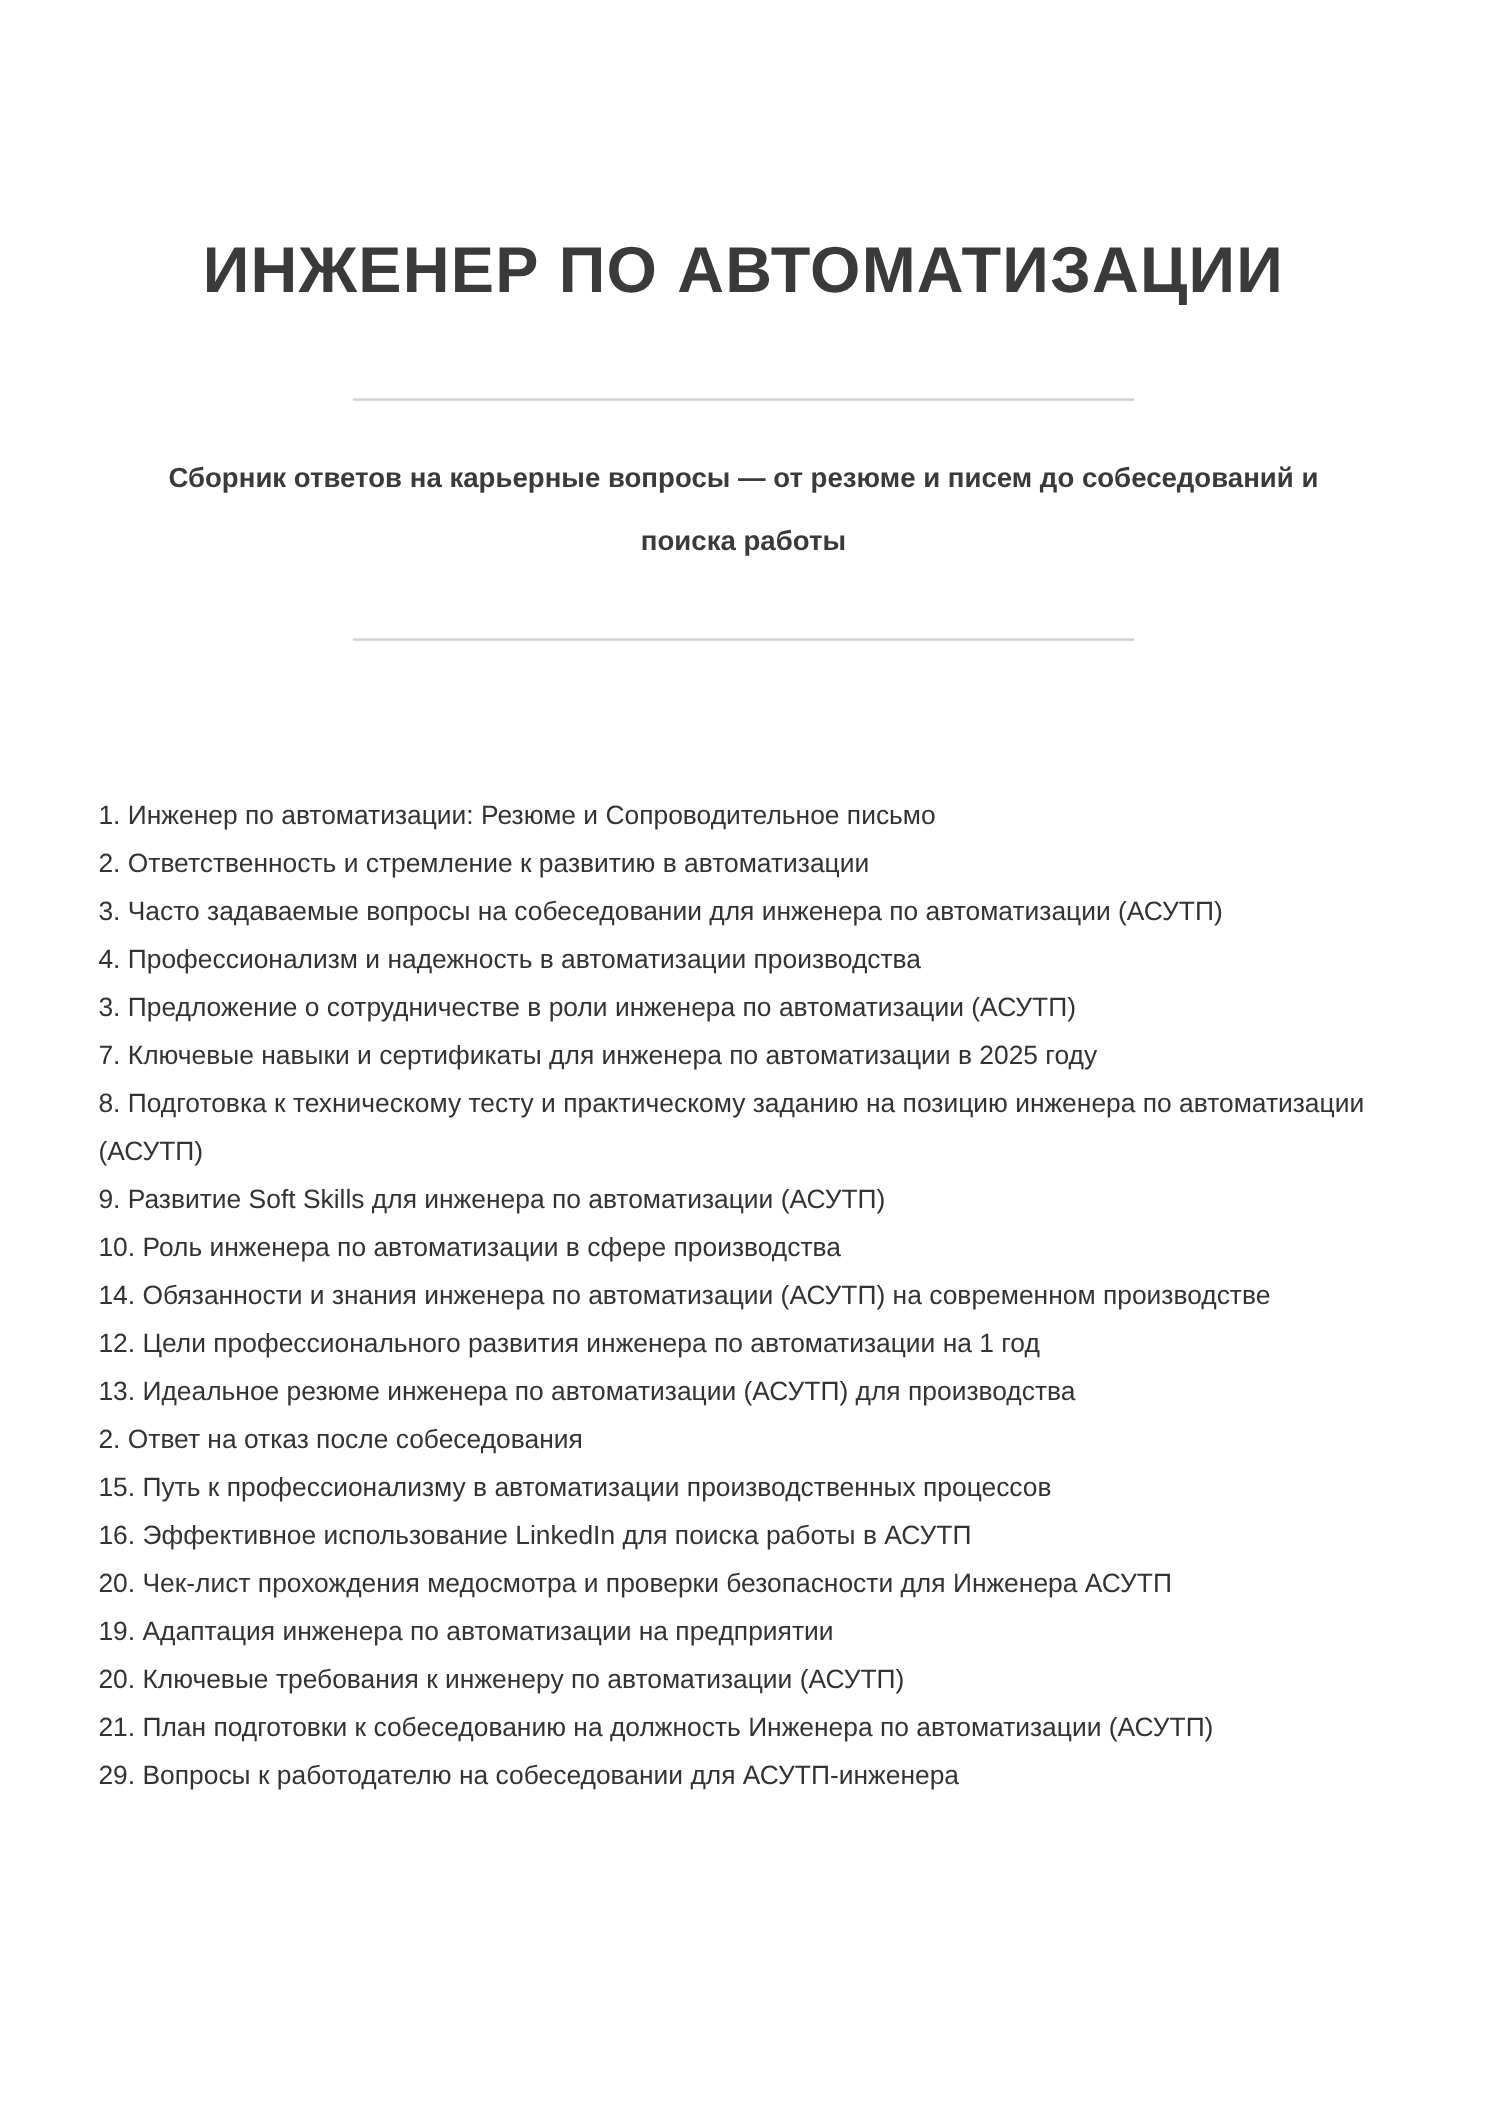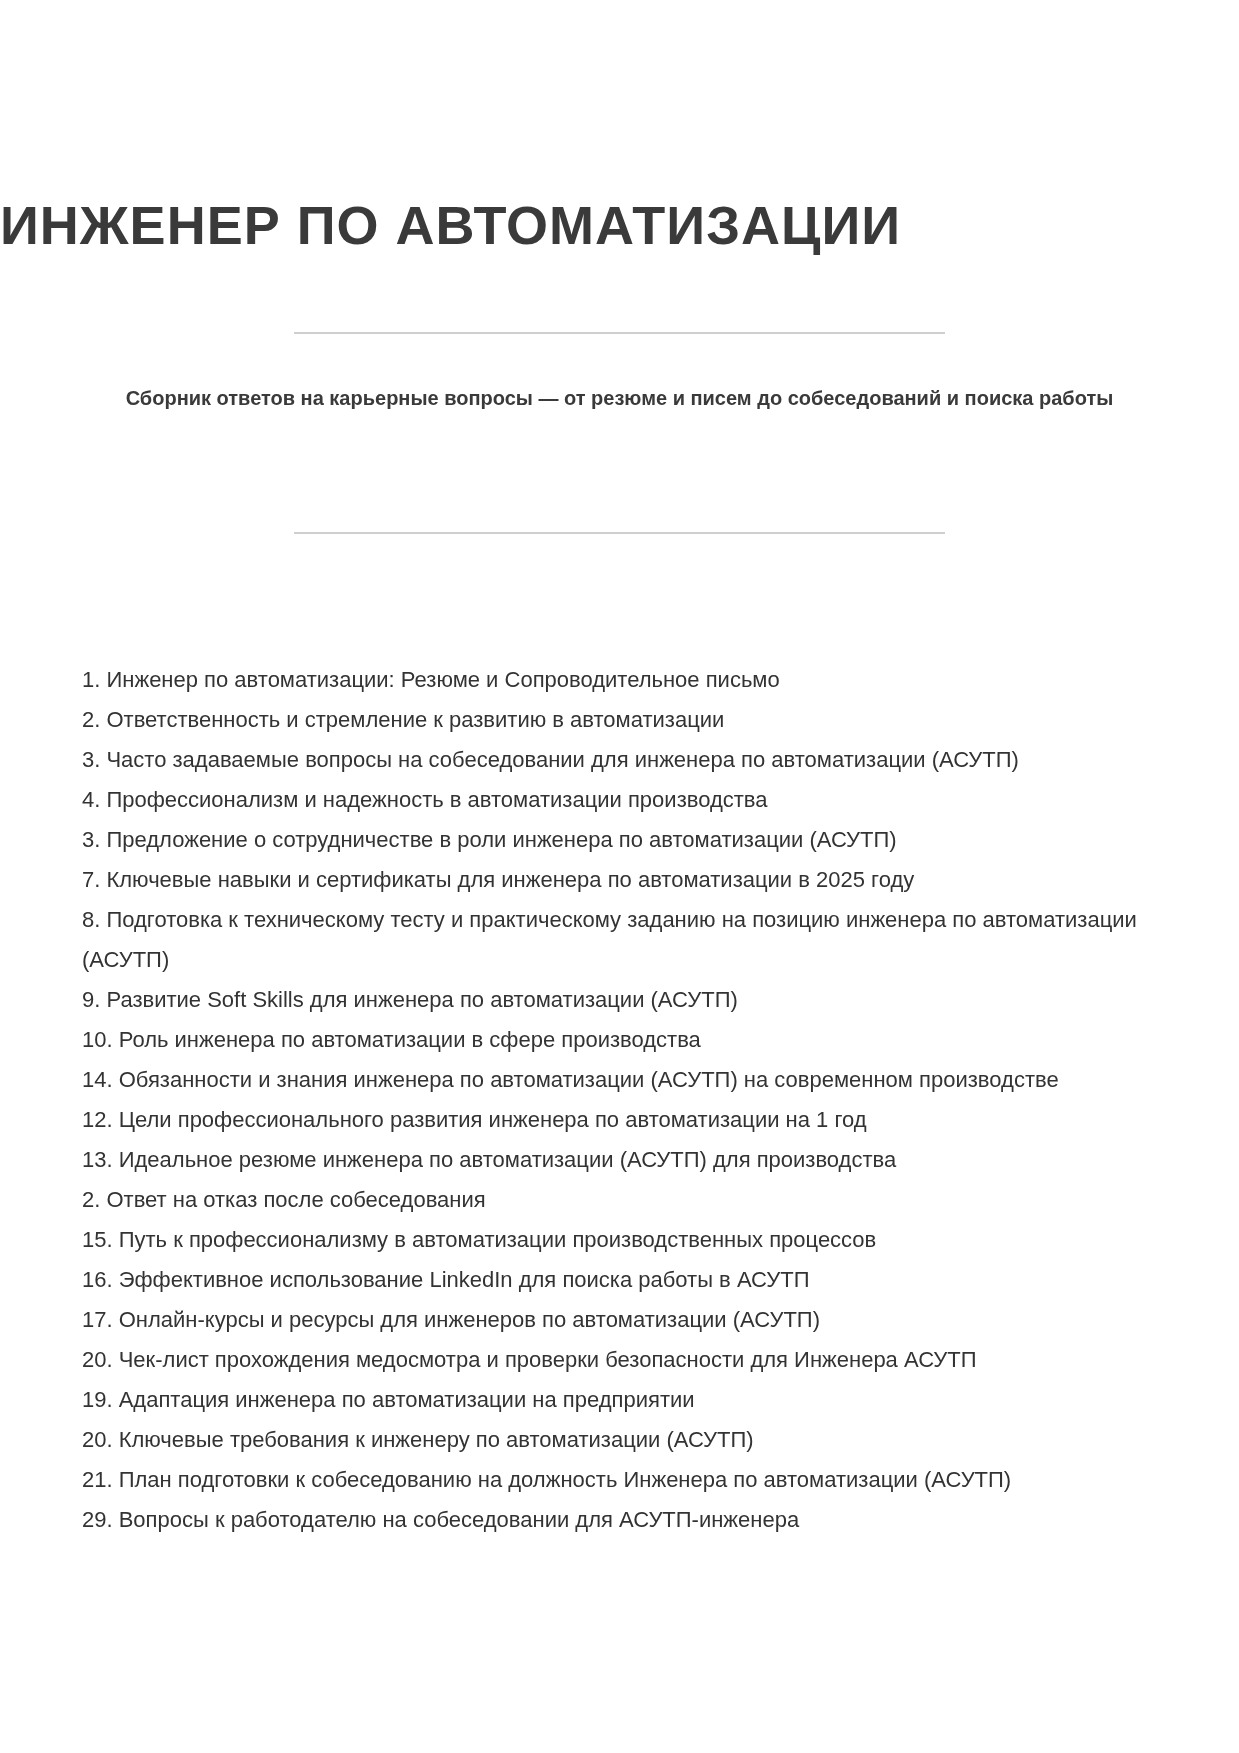--- a/index.html
+++ b/index.html
@@ -19,21 +19,21 @@
     height: 1753px;
     background: #ffffff;
     overflow: hidden;
   }
   .doc-title {
     position: absolute;
     top: 193px;
     left: 0;
     width: 100%;
     margin: 0;
-    text-align: left;
+    text-align: center;
     font-size: 54px;
     line-height: 64px;
     font-weight: 700;
     letter-spacing: 1px;
     color: #3a3a3a;
   }
   .divider {
     position: absolute;
     left: 294px;
     width: 651px;
@@ -44,21 +44,21 @@
   .divider-top { top: 332px; }
   .divider-bottom { top: 532px; }
   .doc-subtitle {
     position: absolute;
     top: 372px;
     left: 0;
     right: 0;
     margin: 0 auto;
     width: 1040px;
     text-align: center;
-    font-size: 20px;
+    font-size: 23px;
     line-height: 52px;
     font-weight: 700;
     color: #3a3a3a;
   }
   .toc {
     position: absolute;
     top: 660px;
     left: 82px;
     width: 1100px;
     font-size: 22px;
@@ -92,21 +92,20 @@
     <div class="toc-item">7. Ключевые навыки и сертификаты для инженера по автоматизации в 2025 году</div>
     <div class="toc-item">8. Подготовка к техническому тесту и практическому заданию на позицию инженера по автоматизации (АСУТП)</div>
     <div class="toc-item">9. Развитие Soft Skills для инженера по автоматизации (АСУТП)</div>
     <div class="toc-item">10. Роль инженера по автоматизации в сфере производства</div>
     <div class="toc-item">14. Обязанности и знания инженера по автоматизации (АСУТП) на современном производстве</div>
     <div class="toc-item">12. Цели профессионального развития инженера по автоматизации на 1 год</div>
     <div class="toc-item">13. Идеальное резюме инженера по автоматизации (АСУТП) для производства</div>
     <div class="toc-item">2. Ответ на отказ после собеседования</div>
     <div class="toc-item">15. Путь к профессионализму в автоматизации производственных процессов</div>
     <div class="toc-item">16. Эффективное использование LinkedIn для поиска работы в АСУТП</div>
-    <div class="toc-item">17. Онлайн-курсы и ресурсы для инженеров по автоматизации (АСУТП)</div>
     <div class="toc-item">20. Чек-лист прохождения медосмотра и проверки безопасности для Инженера АСУТП</div>
     <div class="toc-item">19. Адаптация инженера по автоматизации на предприятии</div>
     <div class="toc-item">20. Ключевые требования к инженеру по автоматизации (АСУТП)</div>
     <div class="toc-item">21. План подготовки к собеседованию на должность Инженера по автоматизации (АСУТП)</div>
     <div class="toc-item">29. Вопросы к работодателю на собеседовании для АСУТП-инженера</div>
   </div>
 
 </div>
 
 </body></html>

